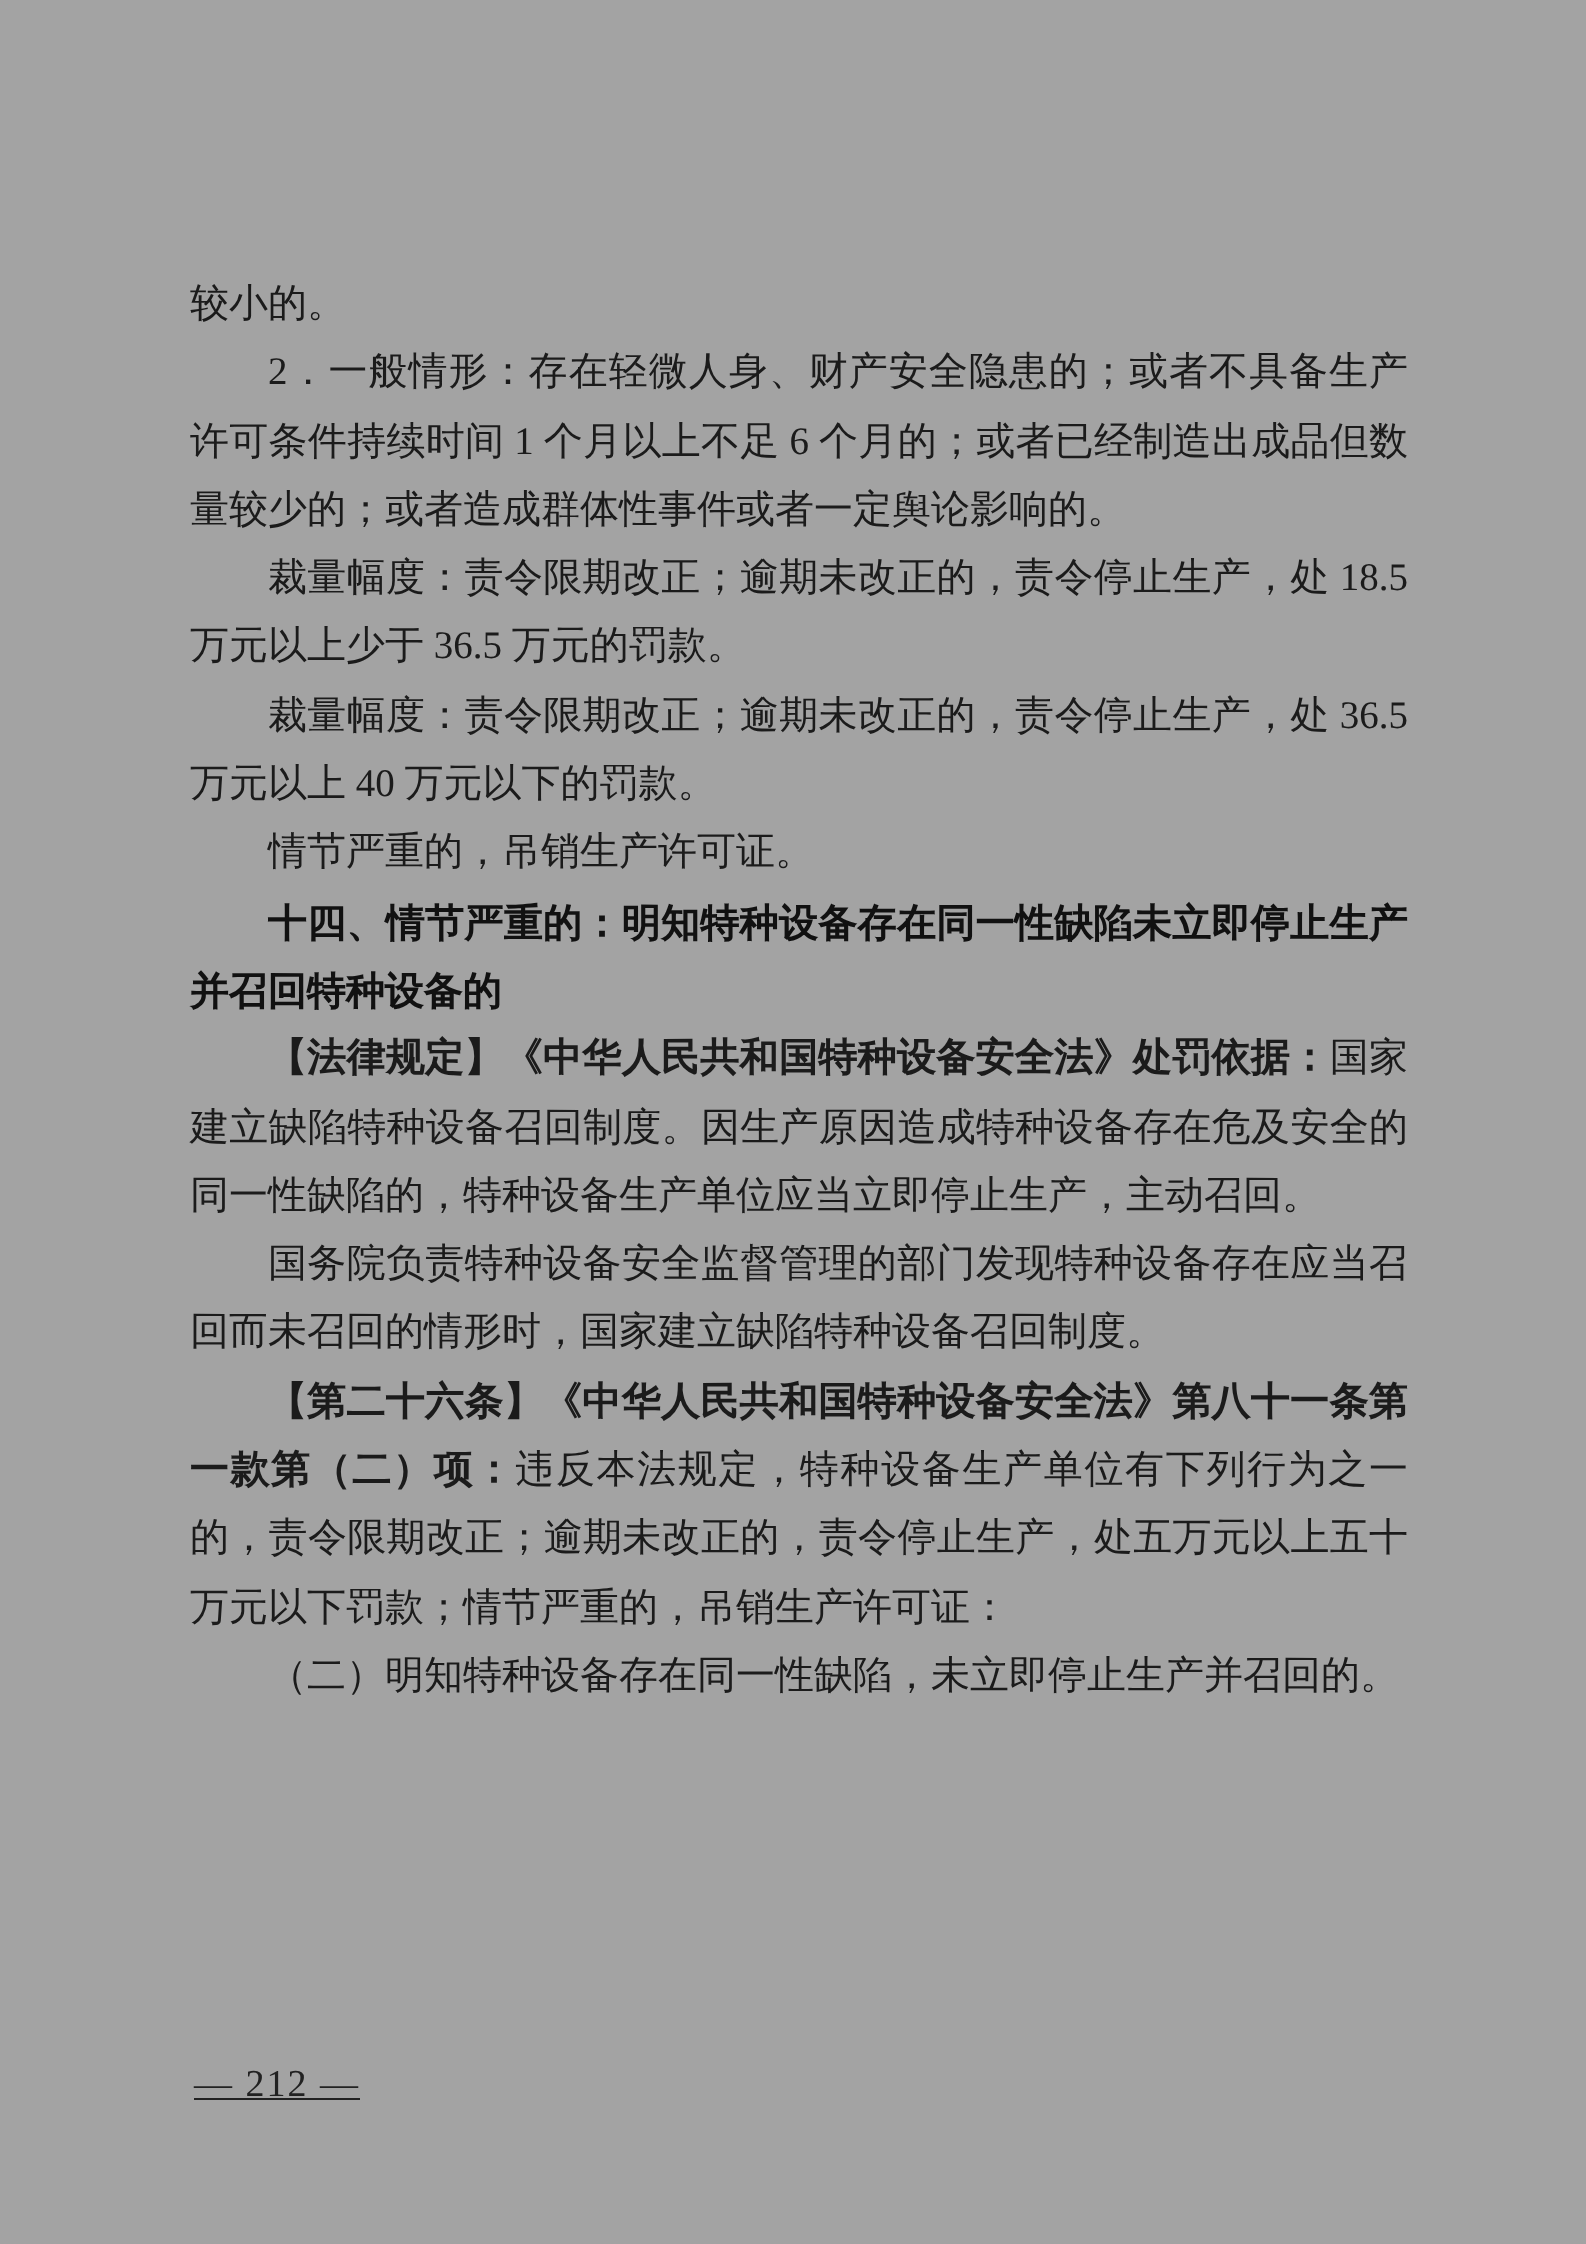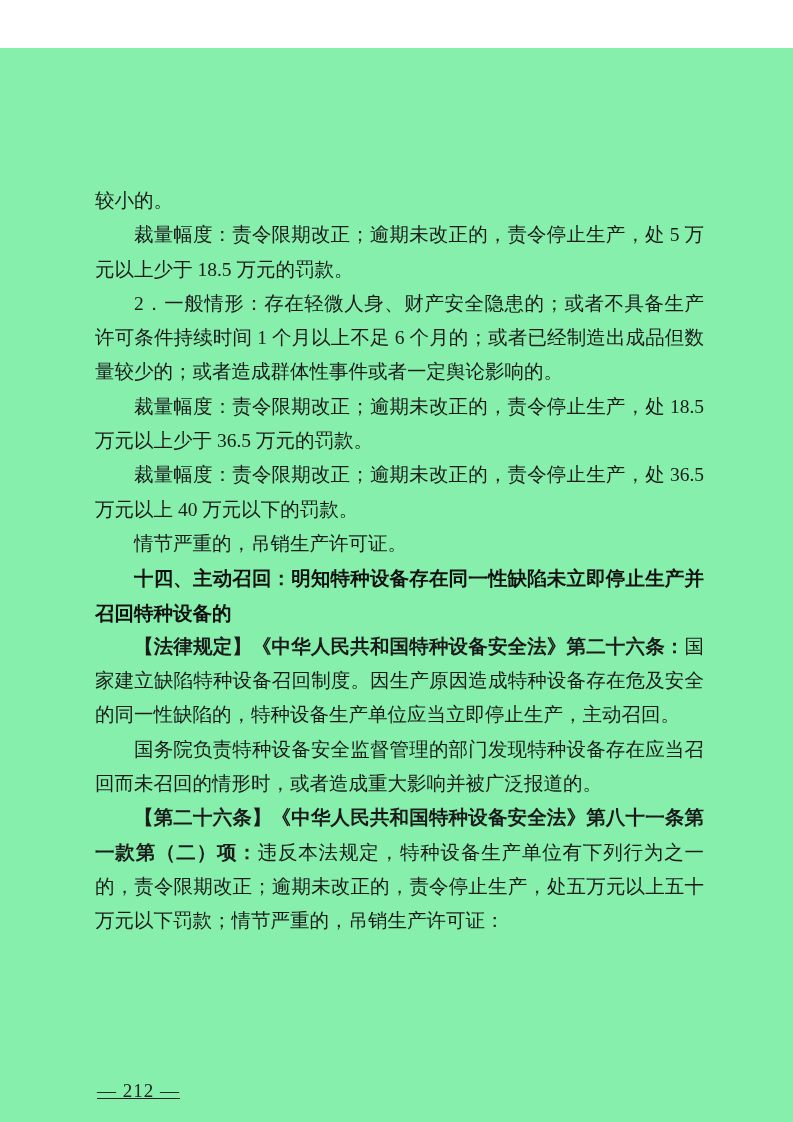--- a/index.html
+++ b/index.html
@@ -8,22 +8,21 @@
     height: 1122px;
     position: relative;
     background: #ffffff;
     overflow: hidden;
     font-family: "Liberation Serif", "DejaVu Serif", serif;
     color: #1b1b1b;
   }
   .sheet {
     position: absolute;
     inset: 0;
-    background: #86efac;
-    margin-top: 48px;
+    background: #a3a3a3;
   }
   .content {
     position: absolute;
     left: 95px;
     top: 136px;
     width: 609px;
   }
   .para {
     margin: 0;
     font-size: 19.5px;
@@ -57,56 +56,56 @@
 </head>
 <body>
 
 <div class="sheet">
   <main class="content">
 
     <p class="para">
       <span>较小的。</span>
     </p>
 
-    <p class="para indent">
-      <span>裁量幅度：责令限期改正；逾期未改正的，责令停止生产，处 5 万元以上少于 18.5 万元的罚款。</span>
-    </p>
 
     <p class="para indent">
       <span>2．一般情形：存在轻微人身、财产安全隐患的；或者不具备生产许可条件持续时间 1 个月以上不足 6 个月的；或者已经制造出成品但数量较少的；或者造成群体性事件或者一定舆论影响的。</span>
     </p>
 
     <p class="para indent">
       <span>裁量幅度：责令限期改正；逾期未改正的，责令停止生产，处 18.5 万元以上少于 36.5 万元的罚款。</span>
     </p>
 
 
     <p class="para indent">
       <span>裁量幅度：责令限期改正；逾期未改正的，责令停止生产，处 36.5 万元以上 40 万元以下的罚款。</span>
     </p>
 
     <p class="para indent">
       <span>情节严重的，吊销生产许可证。</span>
     </p>
 
     <h2 class="heading indent">
-      <span>十四、主动召回：明知特种设备存在同一性缺陷未立即停止生产并召回特种设备的</span>
+      <span>十四、情节严重的：明知特种设备存在同一性缺陷未立即停止生产并召回特种设备的</span>
     </h2>
 
     <p class="para indent">
-      <span class="lead">【法律规定】《中华人民共和国特种设备安全法》第二十六条：</span><span>国家建立缺陷特种设备召回制度。因生产原因造成特种设备存在危及安全的同一性缺陷的，特种设备生产单位应当立即停止生产，主动召回。</span>
+      <span class="lead">【法律规定】《中华人民共和国特种设备安全法》处罚依据：</span><span>国家建立缺陷特种设备召回制度。因生产原因造成特种设备存在危及安全的同一性缺陷的，特种设备生产单位应当立即停止生产，主动召回。</span>
     </p>
 
     <p class="para indent">
-      <span>国务院负责特种设备安全监督管理的部门发现特种设备存在应当召回而未召回的情形时，或者造成重大影响并被广泛报道的。</span>
+      <span>国务院负责特种设备安全监督管理的部门发现特种设备存在应当召回而未召回的情形时，国家建立缺陷特种设备召回制度。</span>
     </p>
 
     <p class="para indent">
       <span class="lead">【第二十六条】《中华人民共和国特种设备安全法》第八十一条第一款第（二）项：</span><span>违反本法规定，特种设备生产单位有下列行为之一的，责令限期改正；逾期未改正的，责令停止生产，处五万元以上五十万元以下罚款；情节严重的，吊销生产许可证：</span>
     </p>
 
+    <p class="para indent">
+      <span>（二）明知特种设备存在同一性缺陷，未立即停止生产并召回的。</span>
+    </p>
 
   </main>
 
   <footer class="footer">
     <span>— 212 —</span>
   </footer>
 </div>
 
 </body></html>

